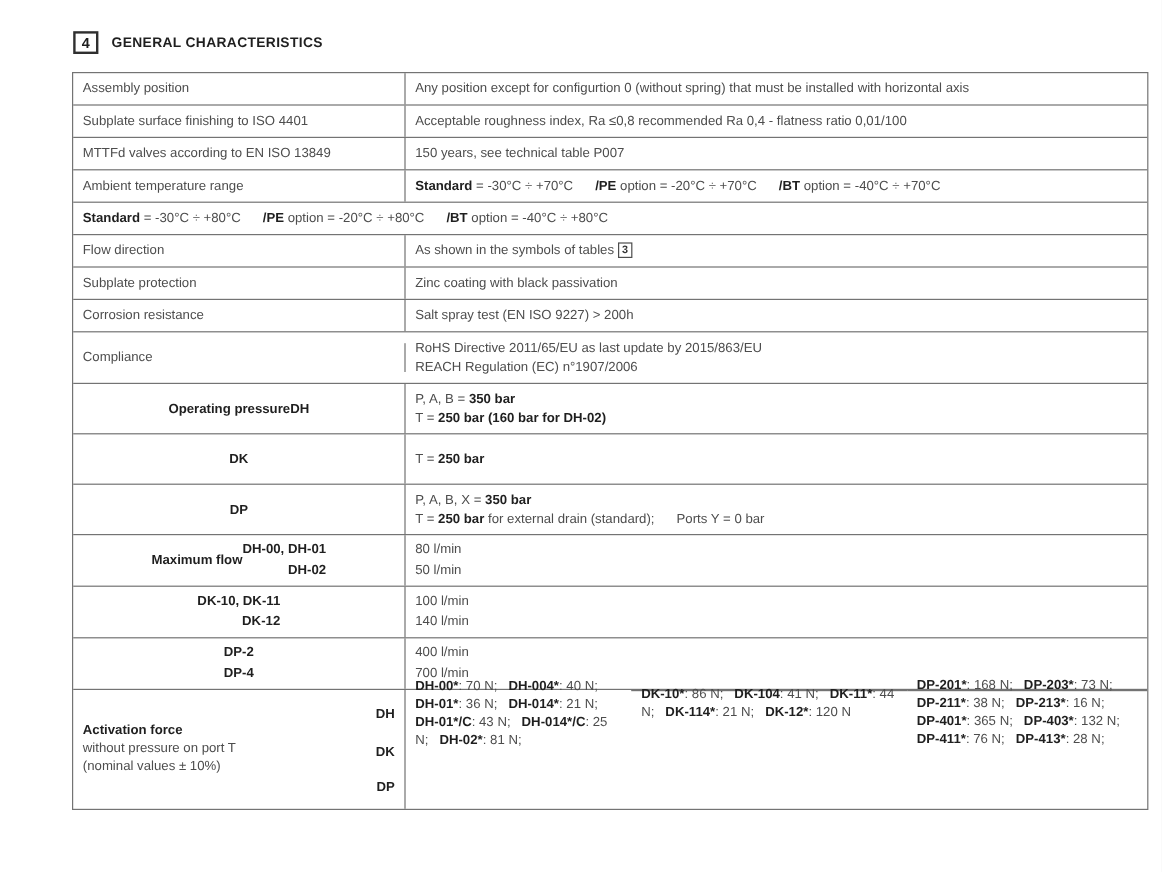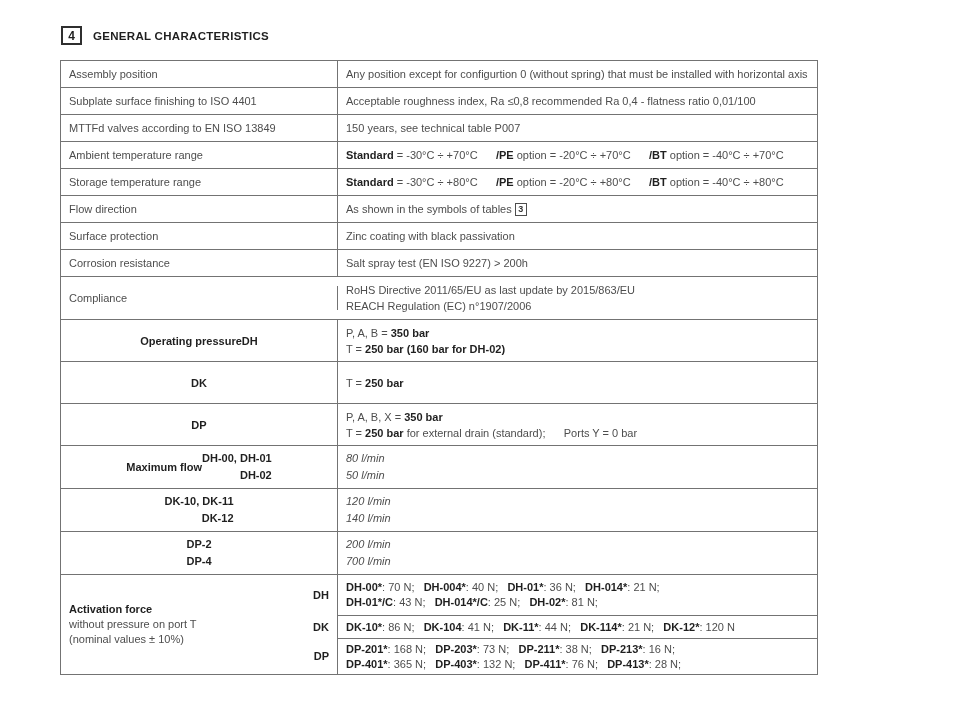--- a/index.html
+++ b/index.html
@@ -11,21 +11,21 @@
   
   .doc-header { position:absolute; top:26px; left:61px; display:flex; align-items:center; gap:11px; }
   .sec-num {
     width:21px; height:19px; border:2px solid #2f2f2f; display:inline-flex;
     align-items:center; justify-content:center; font-size:12px; font-weight:bold; color:#1f1f1f;
   }
   .doc-title { font-size:11.5px; font-weight:bold; color:#1f1f1f; letter-spacing:.3px; }
 
   
   .char-table {
-    position:absolute; top:60px; left:60px; width:758px;
+    position:absolute; top:60px; left:60px; width:897px;
     border:1px solid #737373; font-size:11px; color:#4d4d4d;
   }
   .row { display:flex; border-bottom:1px solid #737373; }
   .row:last-child { border-bottom:none; }
   .cell-l {
     width:277px; flex:none; border-right:1px solid #737373;
     padding:4px 8px; display:flex; align-items:center; line-height:16px;
   }
   .cell-r {
     flex:1; padding:4px 8px; display:flex; flex-direction:column; justify-content:center;
@@ -36,33 +36,33 @@
   .hcomp { min-height:43px;align-items:center; }
   .b, .strong { font-weight:bold; color:#1f1f1f; }
   .boxed {
     display:inline-block; border:1px solid #4d4d4d; font-size:9px; line-height:10px;
     padding:0 2.5px 1px 2.5px; font-weight:bold; color:#333; vertical-align:1px; white-space:normal;
   }
   
   .split { justify-content:center; align-items:center; }
   .sub-lbl { font-weight:bold; color:#1f1f1f; text-align:right; }
   .sub-col { font-weight:bold; color:#1f1f1f; text-align:right; line-height:17px; }
-  .val-lines { line-height:17px;font-style:italic; }
+  .val-lines { line-height:17px; }
 
   
   .act-row { display:flex; }
   .act-left {
     width:277px; flex:none; border-right:1px solid #737373;
     display:flex; justify-content:space-between; align-items:center; padding:0 8px;
   }
   .act-desc { line-height:15px; }
   .act-desc .t1 { font-weight:bold; color:#1f1f1f; }
   .act-subs { display:flex; flex-direction:column; }
   .act-sub { display:flex; align-items:center; justify-content:flex-end; font-weight:bold; color:#1f1f1f; }
-  .act-vals { flex:1; display:flex; flex-direction:column; }
+  .act-vals { flex:1; display:flex; }
   .act-val {
     padding:3px 8px; display:flex; flex-direction:column; justify-content:center;
     white-space:pre-wrap; line-height:15px;
   }
   .act-val + .act-val { border-top:1px solid #737373;justify-content:center; }
   .ga { height:40px; } .gb { height:23px; } .gc { height:36px; }
 </style>
 </head>
 <body>
 
@@ -85,29 +85,28 @@
     </div>
     <div class="row h1row">
       <div class="cell-l">MTTFd valves according to EN ISO 13849</div>
       <div class="cell-r"><div><span>150 years, see technical table P007</span></div></div>
     </div>
     <div class="row h1row">
       <div class="cell-l">Ambient temperature range</div>
       <div class="cell-r"><div><span class="b">Standard</span><span> = -30°C ÷ +70°C      </span><span class="b">/PE</span><span> option = -20°C ÷ +70°C      </span><span class="b">/BT</span><span> option = -40°C ÷ +70°C</span></div></div>
     </div>
     <div class="row h1row">
-      <div class="cell-l">Storage temperature range</div>
       <div class="cell-r"><div><span class="b">Standard</span><span> = -30°C ÷ +80°C      </span><span class="b">/PE</span><span> option = -20°C ÷ +80°C      </span><span class="b">/BT</span><span> option = -40°C ÷ +80°C</span></div></div>
     </div>
     <div class="row h1row">
       <div class="cell-l">Flow direction</div>
       <div class="cell-r"><div><span>As shown in the symbols of tables </span><span class="boxed">3</span></div></div>
     </div>
     <div class="row h1row">
-      <div class="cell-l">Surface protection</div>
+      <div class="cell-l">Subplate protection</div>
       <div class="cell-r"><div><span>Zinc coating with black passivation</span></div></div>
     </div>
     <div class="row h1row">
       <div class="cell-l">Corrosion resistance</div>
       <div class="cell-r"><div><span>Salt spray test (EN ISO 9227) &gt; 200h</span></div></div>
     </div>
     <div class="row hcomp">
       <div class="cell-l">Compliance</div>
       <div class="cell-r"><div><span>RoHS Directive 2011/65/EU as last update by 2015/863/EU</span></div><div><span>REACH Regulation (EC) n°1907/2006</span></div></div>
     </div>
@@ -145,31 +144,31 @@
       <div class="cell-r val-lines"><div><span>80 l/min</span></div><div><span>50 l/min</span></div></div>
     </div>
     <div class="row h2row">
       <div class="cell-l split">
         <span class="strong"></span>
         <span class="sub-col">
           <span style="display:block">DK-10, DK-11</span>
           <span style="display:block">DK-12</span>
         </span>
       </div>
-      <div class="cell-r val-lines"><div><span>120 l/min</span></div><div><span>140 l/min</span></div></div>
+      <div class="cell-r val-lines"><div><span>100 l/min</span></div><div><span>140 l/min</span></div></div>
     </div>
     <div class="row h2row">
       <div class="cell-l split">
         <span class="strong"></span>
         <span class="sub-col">
           <span style="display:block">DP-2</span>
           <span style="display:block">DP-4</span>
         </span>
       </div>
-      <div class="cell-r val-lines"><div><span>200 l/min</span></div><div><span>700 l/min</span></div></div>
+      <div class="cell-r val-lines"><div><span>400 l/min</span></div><div><span>700 l/min</span></div></div>
     </div>
 
     <div class="row act-row">
       <div class="act-left">
         <div class="act-desc">
           <div class="t1">Activation force</div>
           <div>without pressure on port T</div>
           <div>(nominal values ± 10%)</div>
         </div>
         <div class="act-subs">

